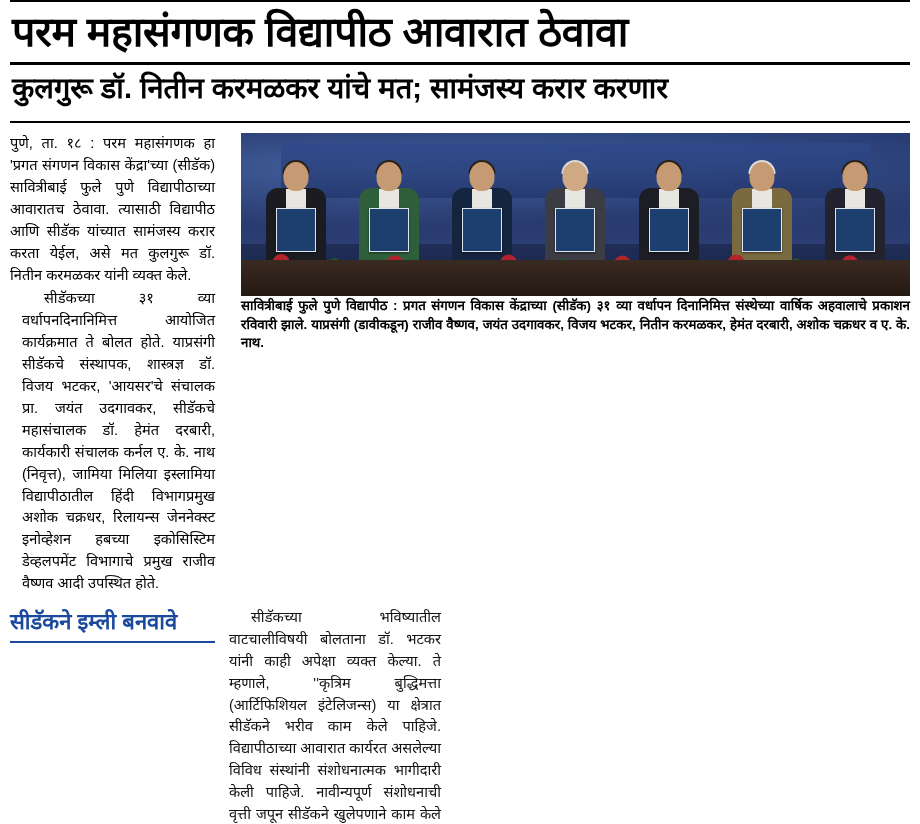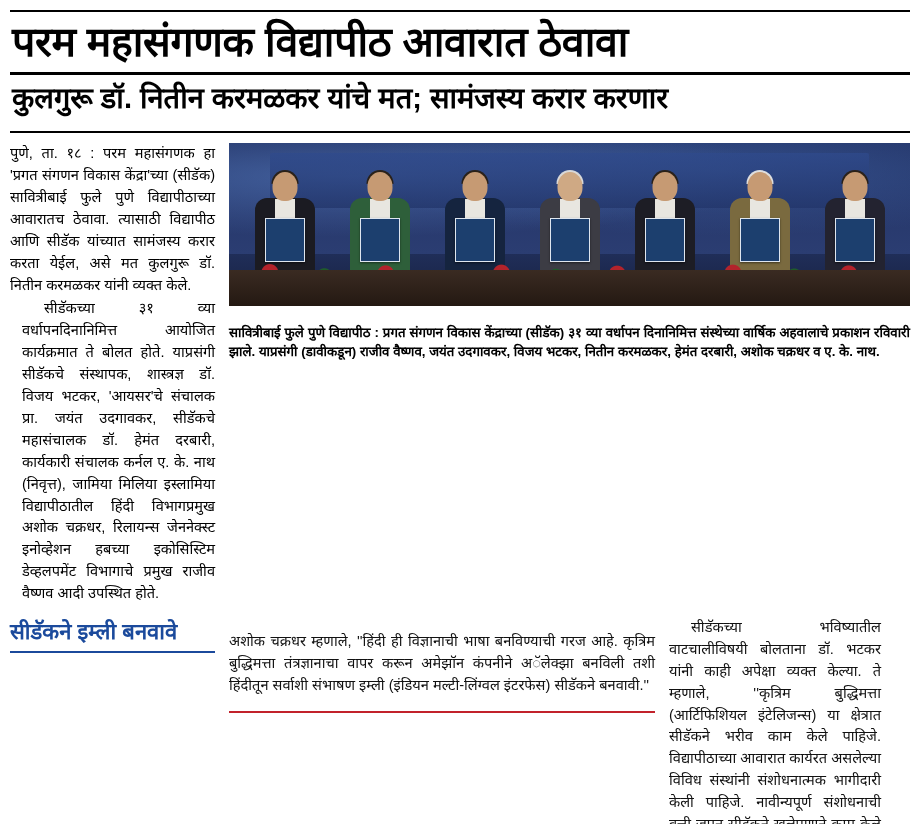--- a/index.html
+++ b/index.html
@@ -15,21 +15,21 @@
     position: relative;
   }
   .page {
     width: 920px; height: 824px;
     position: relative;
     padding: 0 10px;
   }
 
   
   .headline-wrap {
-    padding-top: 10px;
+    padding-top: 0;
   }
   .headline {
     font-family: "Liberation Sans", sans-serif;
     font-weight: bold;
     font-size: 41px;
     line-height: 1.12;
     letter-spacing: -0.3px;
     color: #000;
     margin: 0 0 2px 2px;
     white-space: nowrap;
@@ -47,21 +47,21 @@
     white-space: nowrap;
   }
   .rule-thin {
     border-top: 2px solid #000;
     margin: 4px 0 10px 0;
   }
 
   
   .upper {
     display: flex;
-    gap: 14px;
+    gap: 26px;
     align-items: flex-start;
   }
   .col-lead {
     width: 205px;
     flex: 0 0 205px;
   }
   .photo-block {
     flex: 1 1 auto;
     width: 670px;
   }
@@ -149,21 +149,21 @@
   .person.p5 .body { background:#1d1d25; }
   .person.p6 .body { background:#7a6a3f; }
   .person.p6 .hair { background:#dedede; }
   .person.p7 .body { background:#232330; }
 
   .caption {
     font-size: 13.3px;
     font-weight: bold;
     line-height: 1.38;
     color: #000;
-    margin-top: 18px;
+    margin-top: 1px;
     text-align: justify;
   }
 
   .lead-text p, .body-col p {
     margin: 0;
     text-align: justify;
     text-justify: inter-word;
   }
   .lead-text {
     font-size: 14.6px;
@@ -286,23 +286,19 @@
     </div>
   </div>
 
   <div class="section2">
 
     <div class="mid-col">
       <div class="sub-title">सीडॅकने इम्ली बनवावे</div>
       <div class="blue-rule"></div>
     </div>
 
-    <div class="quote-col" style="width:426px;flex:0 0 426px;">
-      <p>अशोक चक्रधर म्हणाले, ''हिंदी ही विज्ञानाची भाषा बनविण्याची गरज आहे. कृत्रिम बुद्धिमत्ता तंत्रज्ञानाचा वापर करून अमेझॉन कंपनीने अॅलेक्झा बनविली तशी हिंदीतून सर्वाशी संभाषण इम्ली (इंडियन मल्टी-लिंग्वल इंटरफेस) सीडॅकने बनवावी.''</p>
-      <div class="red-rule"></div>
-    </div>
 
     <div class="right-col">
       <p class="indent" style="margin-top:2px;">सीडॅकच्या भविष्यातील वाटचालीविषयी बोलताना डॉ. भटकर यांनी काही अपेक्षा व्यक्त केल्या. ते म्हणाले, ''कृत्रिम बुद्धिमत्ता (आर्टिफिशियल इंटेलिजन्स) या क्षेत्रात सीडॅकने भरीव काम केले पाहिजे. विद्यापीठाच्या आवारात कार्यरत असलेल्या विविध संस्थांनी संशोधनात्मक भागीदारी केली पाहिजे. नावीन्यपूर्ण संशोधनाची वृत्ती जपून सीडॅकने खुलेपणाने काम केले पाहिजे.'' वैष्णव, उदगावकर यांनी मनोगत व्यक्त केले. दरबारी यांनी प्रास्ताविक केले.</p>
     </div>
   </div>
 
 </div>
 
 </body></html>

